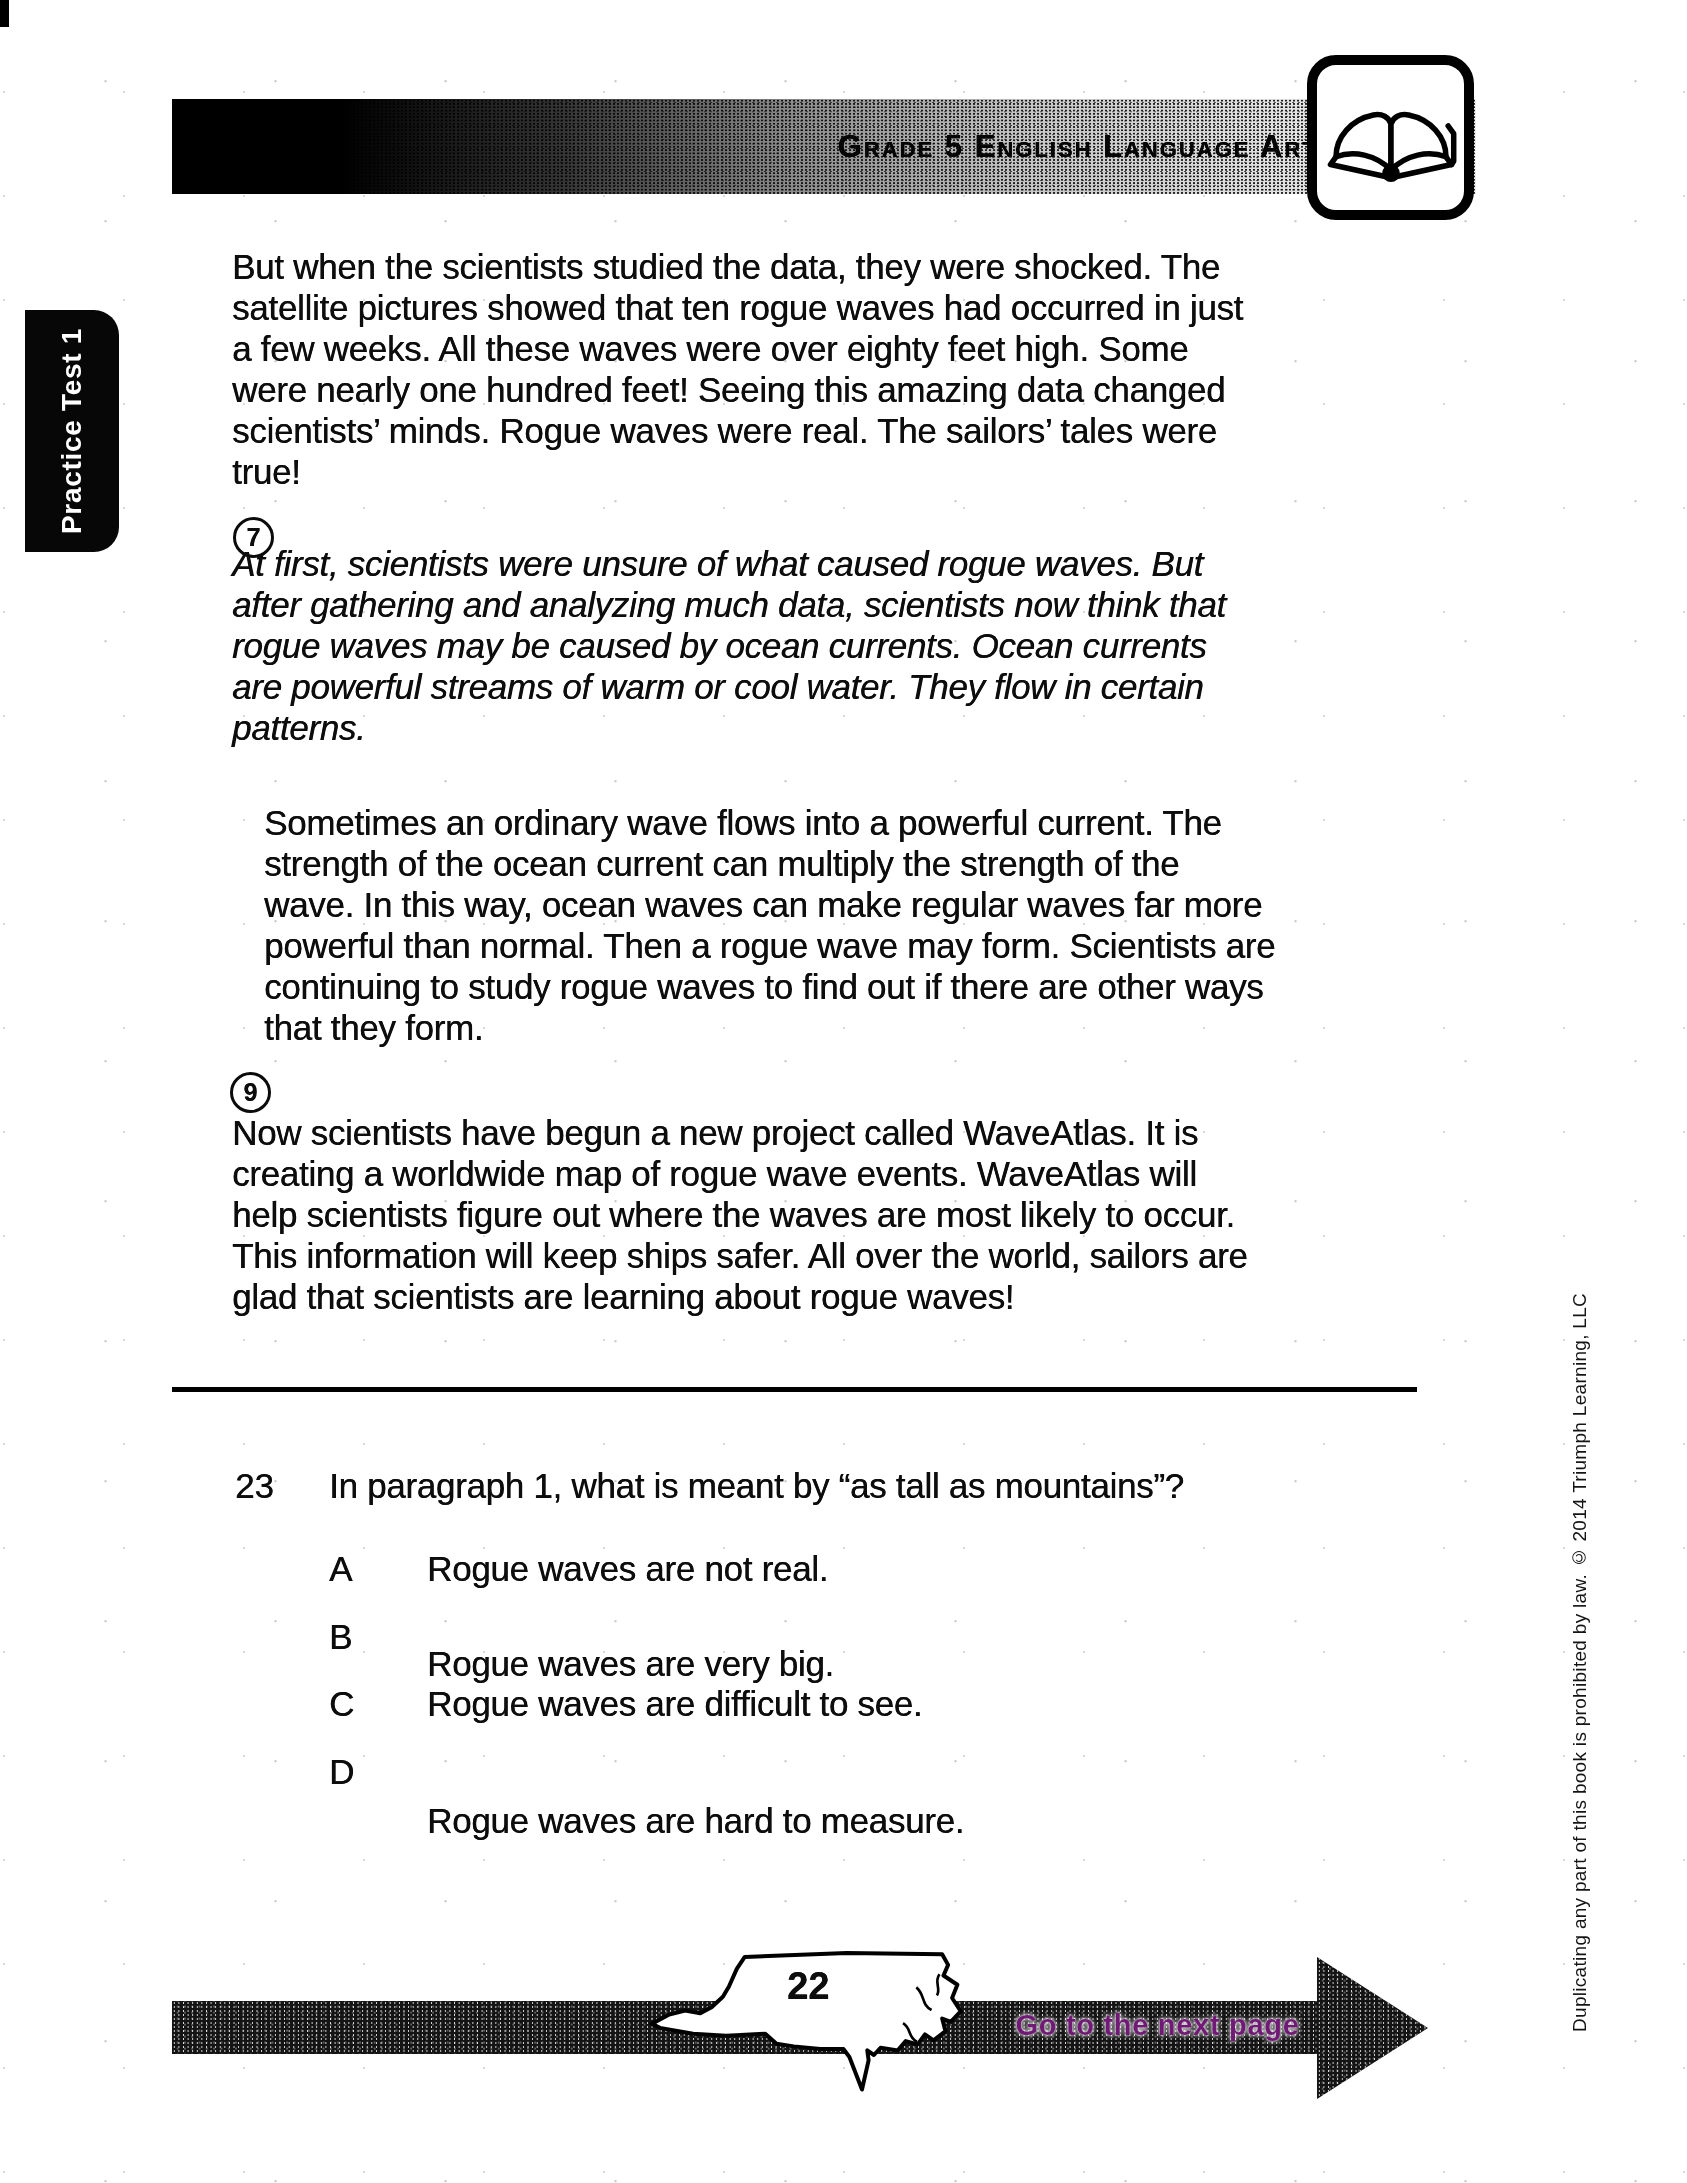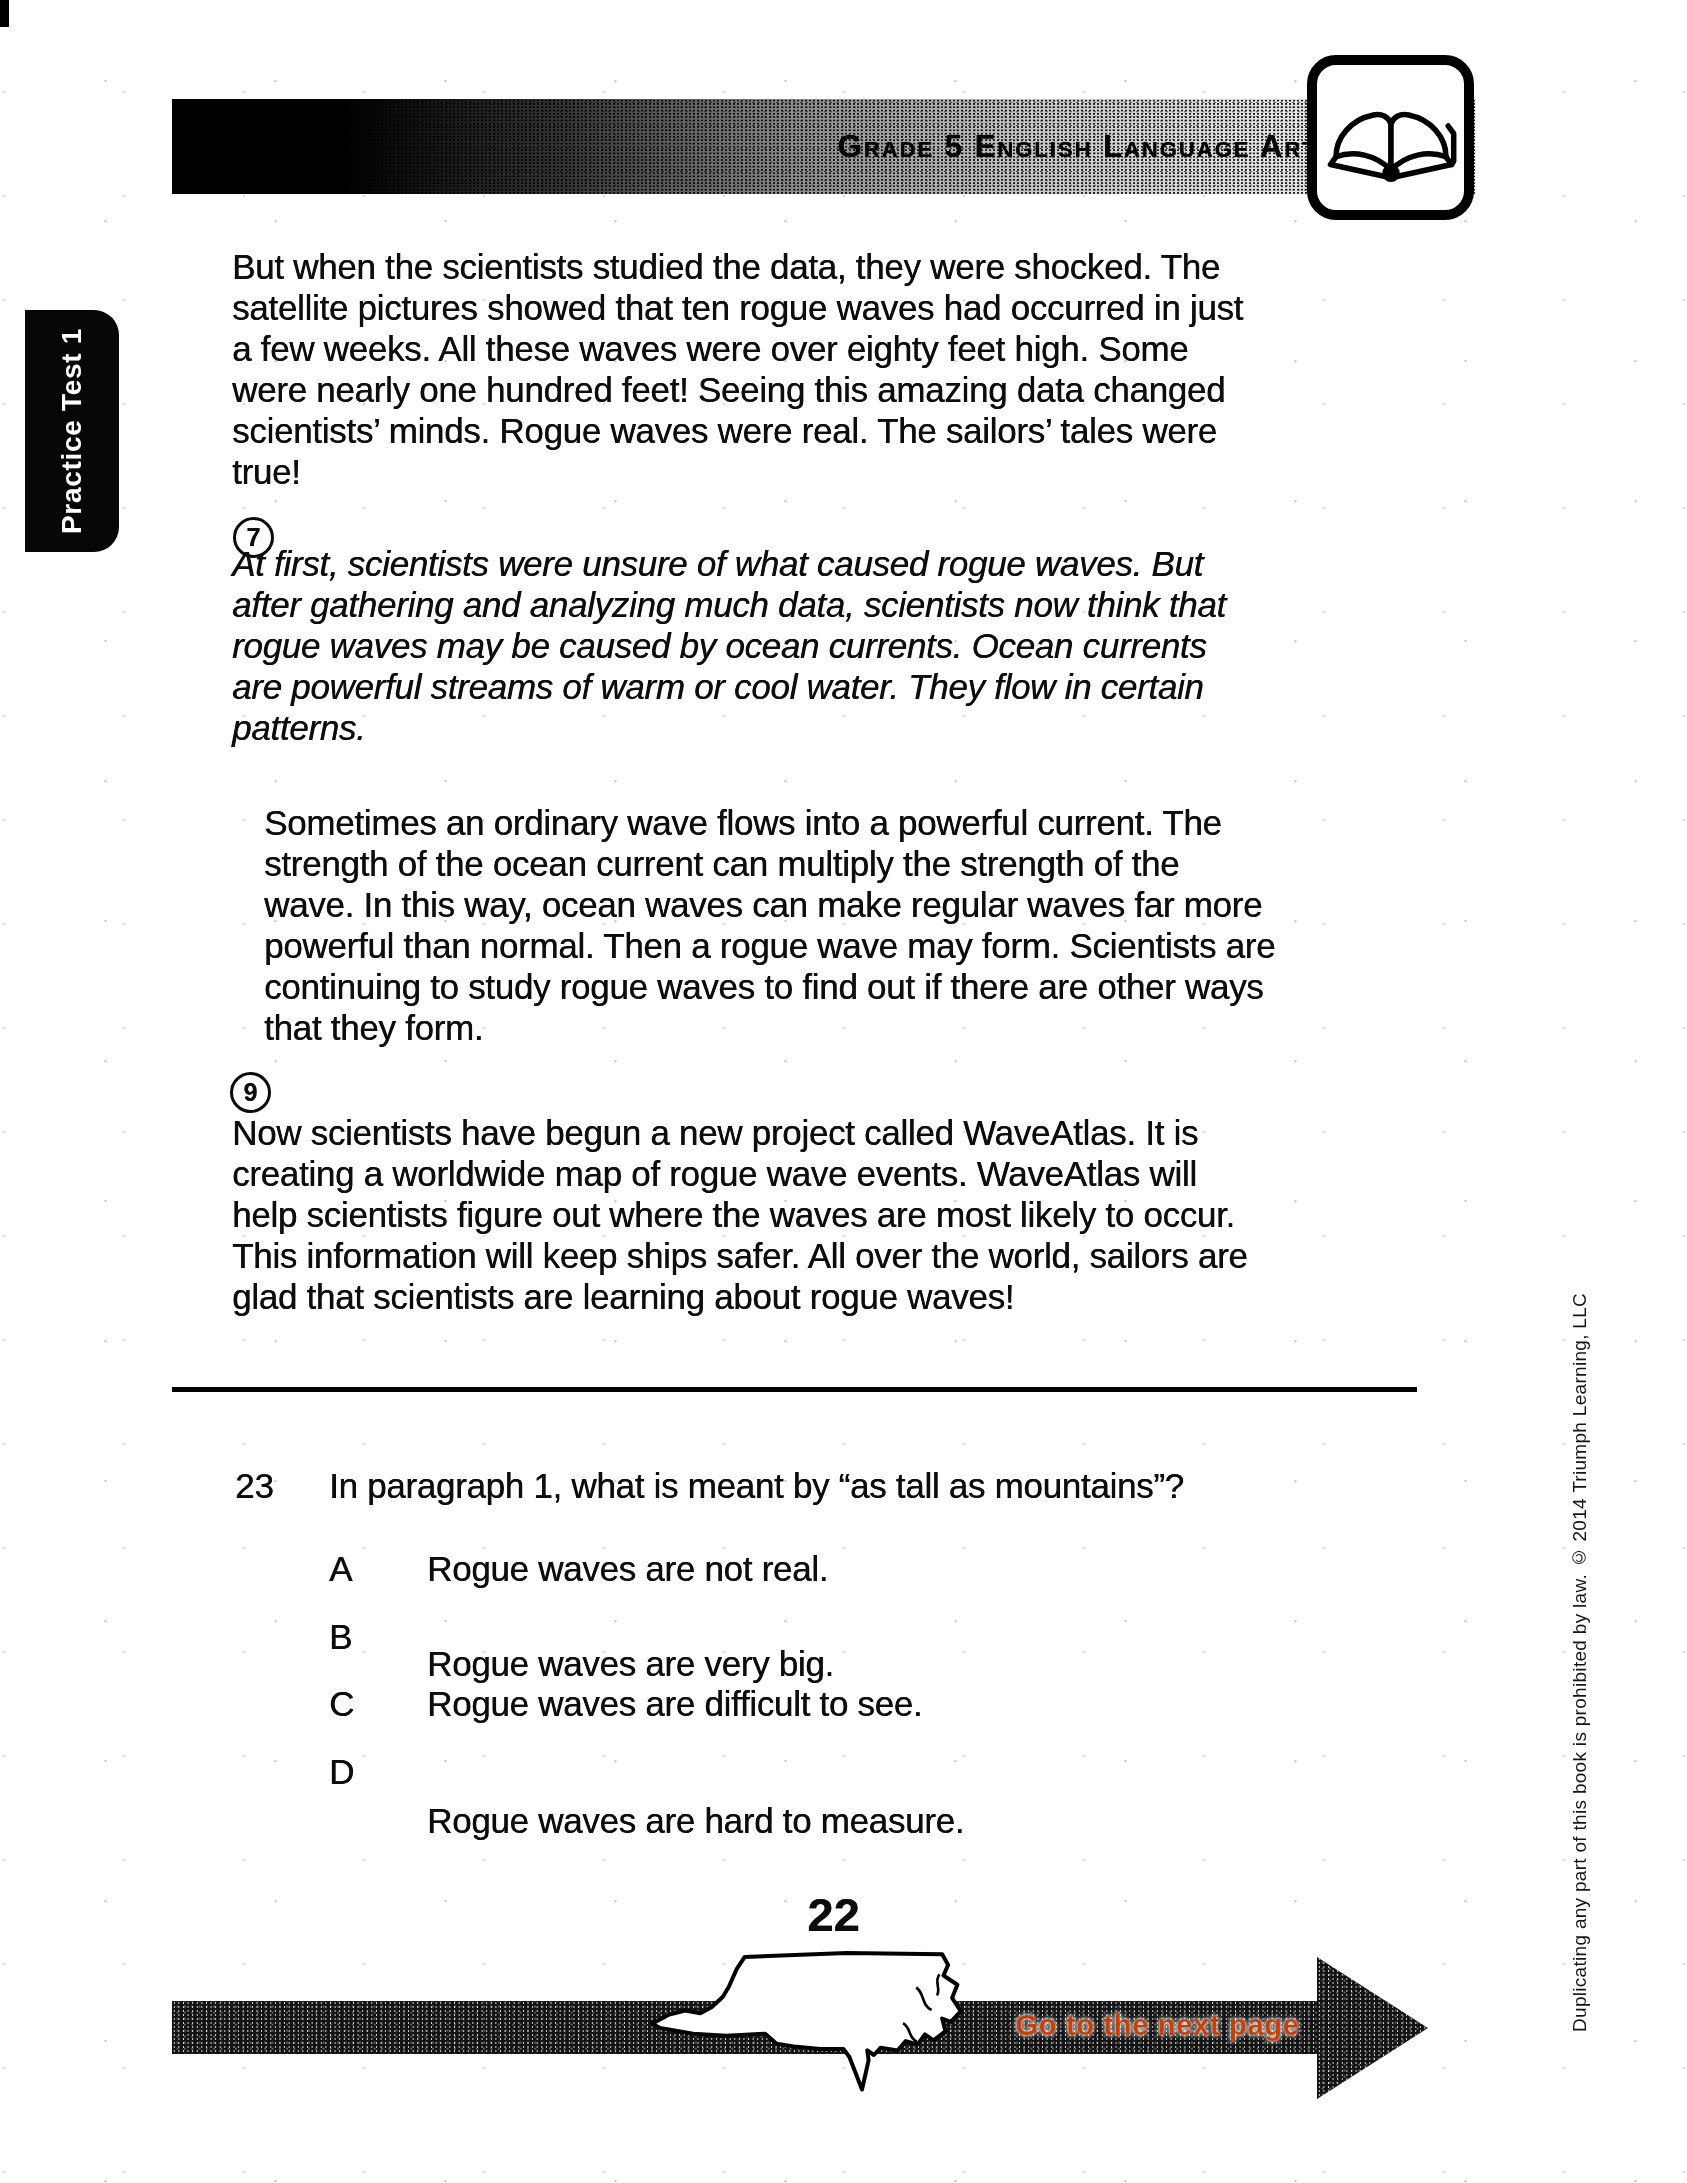--- a/index.html
+++ b/index.html
@@ -102,27 +102,27 @@
     background-size:4.6px 4px, 7.3px 6px;
     background-position:0 0, 2px 2.6px;
   }
   .arrow-shaft { position:absolute; left:172px; top:2001px; width:1154px; height:53px; }
   .arrow-head {
     position:absolute; left:1317px; top:1957px; width:111px; height:142px;
     clip-path:polygon(0 0, 100% 50%, 0 100%);
   }
   .state-icon { position:absolute; left:648px; top:1949px; width:318px; height:149px; z-index:3; }
   .page-number {
-    position:absolute; left:787px; top:1887px; width:93px; z-index:4;
-    font-size:47px; font-weight:700; text-align:center; text-shadow:0.4px 0 0 currentColor;
+    position:absolute; left:787px; top:1965px; width:93px; z-index:4;
+    font-size:38px; font-weight:700; text-align:left; text-shadow:0.4px 0 0 currentColor;
   }
   .next-page-label {
     position:absolute; left:979px; top:2009px; width:357px; z-index:2;
     text-align:center; font-size:29px; font-weight:700; letter-spacing:0.7px;
-    color:#c2410c;
+    color:#701a75;
     text-shadow:0 0 4px rgba(255,255,255,.95), 0 0 1.3px rgba(255,255,255,.8), 0 0 6.6px rgba(255,255,255,.55);
     white-space:nowrap;
   }
 
   
   .copyright {
     position:absolute; left:1565px; top:1274px; height:758px; width:29px;
     font-size:19px; letter-spacing:0.3px; color:#141414;
     display:flex; align-items:center;
     white-space:nowrap;

